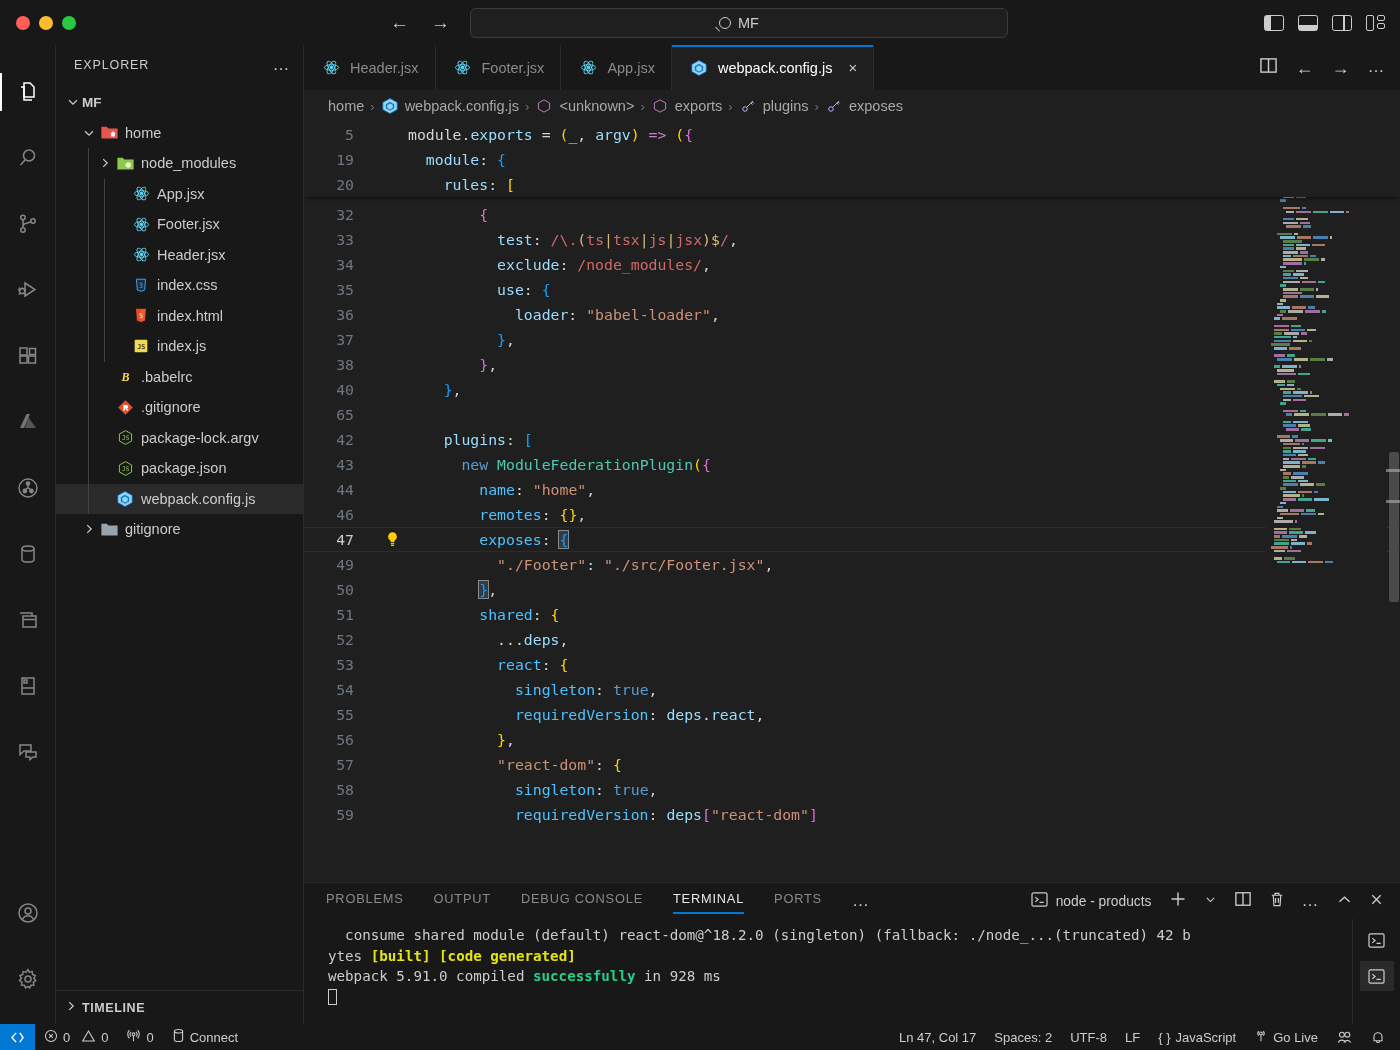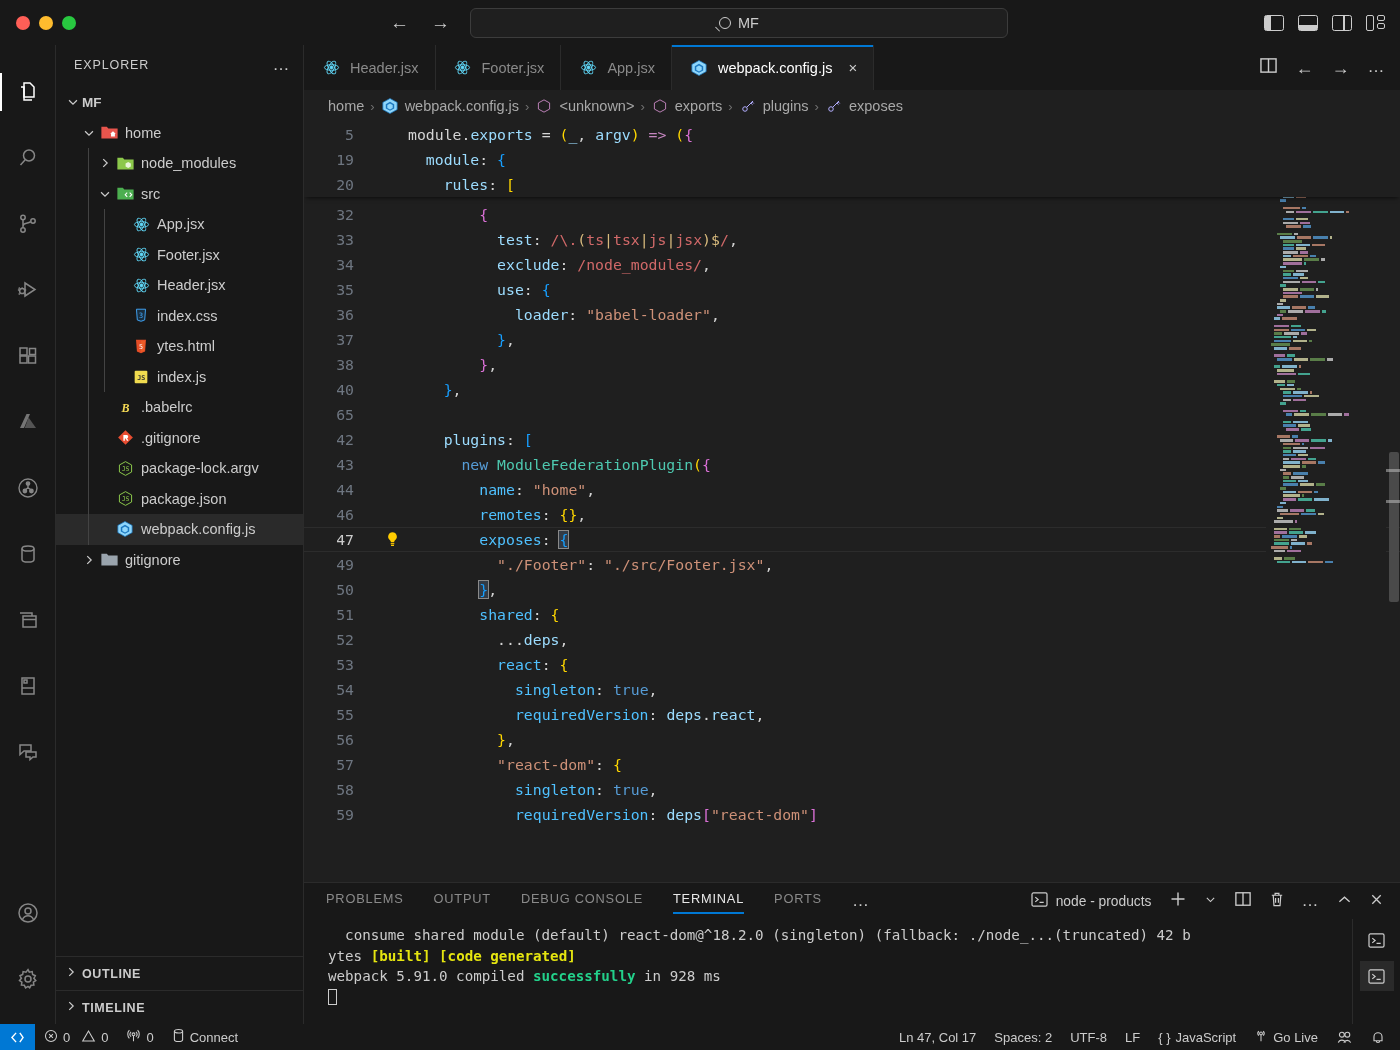--- a/index.html
+++ b/index.html
@@ -345,35 +345,20 @@
               </svg>
             </span>
             <span class="ficon">
               <svg width="19" height="17" viewBox="0 0 24 22">
                 <path d="M1.5 3.5h7l2 2.4h12v13H1.5z" fill="#8cc84b"></path>
                 <path d="M15.5 9.1l3.4 1.9v3.8l-3.4 1.9-3.4-1.9V11z" fill="#e8f5d8"></path>
               </svg>
             </span>
             <span class="rlabel">node_modules</span>
           </div>
-          <div class="row" style="padding-left: 40px;">
-            <span class="guide" style="left: 32px;"></span>
-            <span class="chev">
-              <svg width="14" height="14" viewBox="0 0 16 16" fill="none" stroke="#cccccc" stroke-width="1.4">
-                <path d="M3.5 6 8 10.5 12.5 6"></path>
-              </svg>
-            </span>
-            <span class="ficon">
-              <svg width="19" height="17" viewBox="0 0 24 22">
-                <path d="M1.5 3.5h7l2 2.4h12v13H1.5z" fill="#4caf50"></path>
-                <path d="M14.2 9.8 11.6 12.6l2.6 2.8M17.4 9.8l2.6 2.8-2.6 2.8" fill="none" stroke="#ffffff" stroke-width="1.4"></path>
-              </svg>
-            </span>
-            <span class="rlabel">src</span>
-          </div>
           <div class="row" style="padding-left: 56px;">
             <span class="guide" style="left: 32px;"></span>
             <span class="guide" style="left: 48px;"></span>
             <span class="chev blank">
               <svg width="14" height="14" viewBox="0 0 16 16" fill="none" stroke="#cccccc" stroke-width="1.4">
                 <path d="M6 3.5 10.5 8 6 12.5"></path>
               </svg>
             </span>
             <span class="ficon">
               <svg width="17" height="17" viewBox="0 0 24 24" fill="none" stroke="#61dafb" stroke-width="1.3">
@@ -446,21 +431,21 @@
                 <path d="M6 3.5 10.5 8 6 12.5"></path>
               </svg>
             </span>
             <span class="ficon">
               <svg width="16" height="17" viewBox="0 0 24 24">
                 <path d="M4.5 2h15l-1.4 17.5L12 22l-6.1-2.5z" fill="#e44d26"></path>
                 <path d="M12 3.5v16.8l4.9-2L18 3.5z" fill="#f16529" opacity=".6"></path>
                 <text x="12" y="16" font-size="10" fill="#fff" text-anchor="middle" font-family="monospace">5</text>
               </svg>
             </span>
-            <span class="rlabel">ytes.html</span>
+            <span class="rlabel">index.html</span>
           </div>
           <div class="row" style="padding-left: 56px;">
             <span class="guide" style="left: 32px;"></span>
             <span class="guide" style="left: 48px;"></span>
             <span class="chev blank">
               <svg width="14" height="14" viewBox="0 0 16 16" fill="none" stroke="#cccccc" stroke-width="1.4">
                 <path d="M6 3.5 10.5 8 6 12.5"></path>
               </svg>
             </span>
             <span class="ficon">
@@ -553,28 +538,20 @@
               </svg>
             </span>
             <span class="ficon">
               <svg width="19" height="17" viewBox="0 0 24 22">
                 <path d="M1.5 3.5h7l2 2.4h12v13H1.5z" fill="#9aa4ad"></path>
               </svg>
             </span>
             <span class="rlabel">gitignore</span>
           </div>
         </div>
-      <div class="sb-section">
-        <span>
-          <svg width="14" height="14" viewBox="0 0 16 16" fill="none" stroke="#cccccc" stroke-width="1.4">
-              <path d="M6 3.5 10.5 8 6 12.5"></path>
-            </svg>
-        </span>
-        <span>OUTLINE</span>
-      </div>
       <div class="sb-section">
         <span>
           <svg width="14" height="14" viewBox="0 0 16 16" fill="none" stroke="#cccccc" stroke-width="1.4">
               <path d="M6 3.5 10.5 8 6 12.5"></path>
             </svg>
         </span>
         <span>TIMELINE</span>
       </div>
     </div>
 

